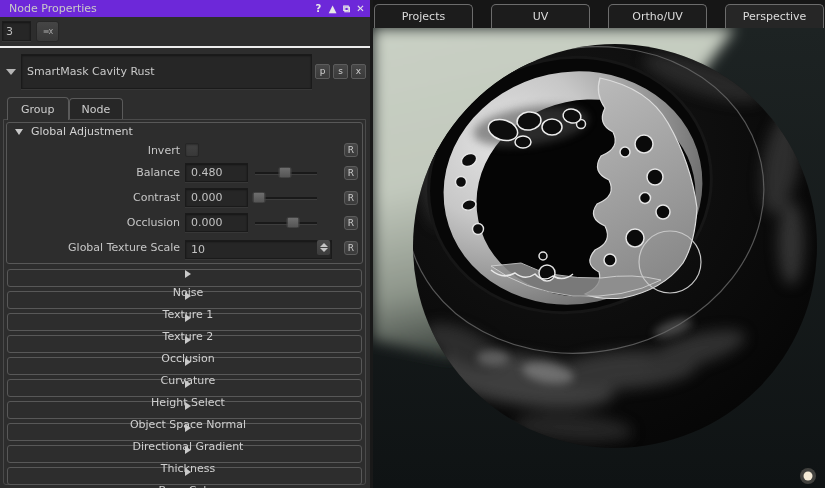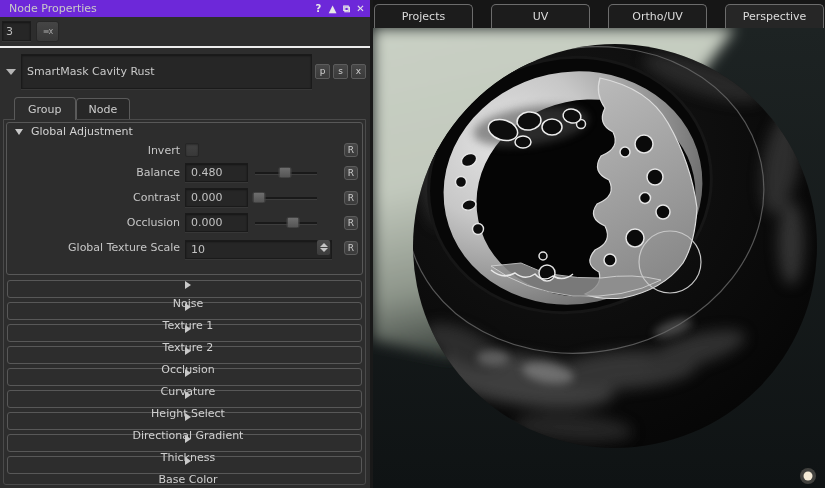--- a/index.html
+++ b/index.html
@@ -21,25 +21,25 @@
   .separator { height:2px; background:#ededed; margin-top:2px; }
 
   .mask-row { display:flex; align-items:center; padding:6px 4px 0 4px; gap:3px; }
   .tri { width:0; height:0; border-left:5px solid transparent; border-right:5px solid transparent; border-top:6px solid #b5b5b5; flex:none; margin:0 2px; }
   .tri-right { width:0; height:0; border-top:4px solid transparent; border-bottom:4px solid transparent; border-left:6px solid #c9c9c9; flex:none; }
   .mask-input { flex:1; height:35px; background:#262626; border:1px solid #1a1a1a; box-shadow:inset 0 1px 2px rgba(0,0,0,.45), 0 1px 0 rgba(255,255,255,.05); color:#c9c9c9; font-size:11px; padding:7px 5px; font-family:inherit; }
   .sq-btn { width:15px; height:15px; background:linear-gradient(#474747,#3a3a3a); border:1px solid #5c5c5c; border-radius:2px; color:#cfcfcf; font-size:9px; line-height:13px; text-align:center; flex:none; }
 
   .tabs-row { display:flex; align-items:flex-end; padding:8px 0 0 7px; height:30px; }
   .ptab { border:1px solid #5a5a5a; border-bottom:none; border-radius:4px 4px 0 0; color:#cdcdcd; font-size:11px; padding:4px 12px 3px 12px; background:#272727; position:relative; }
-  .ptab.active { background:#2d2d2d; padding:5px 13px 4px 13px; z-index:2; margin-bottom:-1px;margin-left:7px; }
+  .ptab.active { background:#2d2d2d; padding:5px 13px 4px 13px; z-index:2; margin-bottom:-1px; }
 
   .tabpage { margin:0 4px 0 3px; border:1px solid #4a4a4a; border-radius:0 0 3px 3px; height:366px; padding:2px; position:relative; z-index:1; background:#2d2d2d; }
 
-  .group-box { border:1px solid #585858; border-radius:3px; margin-bottom:5px; padding-bottom:14px; }
+  .group-box { border:1px solid #585858; border-radius:3px; margin-bottom:5px; padding-bottom:3px; }
   .group-header { display:flex; align-items:center; gap:6px; height:17px; padding-left:6px; color:#d2d2d2; font-size:11px; }
   .group-header .tri { border-top-color:#c9c9c9; border-left-width:4px; border-right-width:4px; border-top-width:6px; }
 
   .frow { display:flex; align-items:center; height:25px; padding:0 4px 0 2px; }
   .flabel { width:176px; text-align:right; color:#c6c6c6; font-size:11px; padding-right:5px; flex:none; }
   .val-input { width:63px; height:19px; background:#262626; border:1px solid #1a1a1a; box-shadow:inset 0 1px 2px rgba(0,0,0,.45), 0 1px 0 rgba(255,255,255,.05); color:#c2c2c2; font-size:11px; padding:0 5px; font-family:inherit; flex:none; }
   .checkbox { width:14px; height:14px; background:linear-gradient(#424242,#383838); border:1px solid #262626; border-radius:2px; box-shadow:inset 0 1px 2px rgba(0,0,0,.35); }
   .slider { position:relative; width:62px; height:13px; margin-left:7px; flex:none; }
   .slider .track { position:absolute; left:0; right:0; top:6px; height:2px; background:#191919; box-shadow:0 1px 0 rgba(255,255,255,.08); }
   .slider .handle { position:absolute; top:1px; width:13px; height:11px; background:linear-gradient(#6e6e6e,#555); border:1px solid #424242; border-radius:2px; transform:translateX(-50%); }
@@ -177,20 +177,24 @@
         <span class="tri-right"></span>
         <span>Occlusion</span>
       </div>
       <div class="section">
         <span class="tri-right"></span>
         <span>Curvature</span>
       </div>
       <div class="section">
         <span class="tri-right"></span>
         <span>Height Select</span>
+      </div>
+      <div class="section">
+        <span class="tri-right"></span>
+        <span>Object Space Normal</span>
       </div>
       <div class="section">
         <span class="tri-right"></span>
         <span>Directional Gradient</span>
       </div>
       <div class="section">
         <span class="tri-right"></span>
         <span>Thickness</span>
       </div>
       <div class="section">

